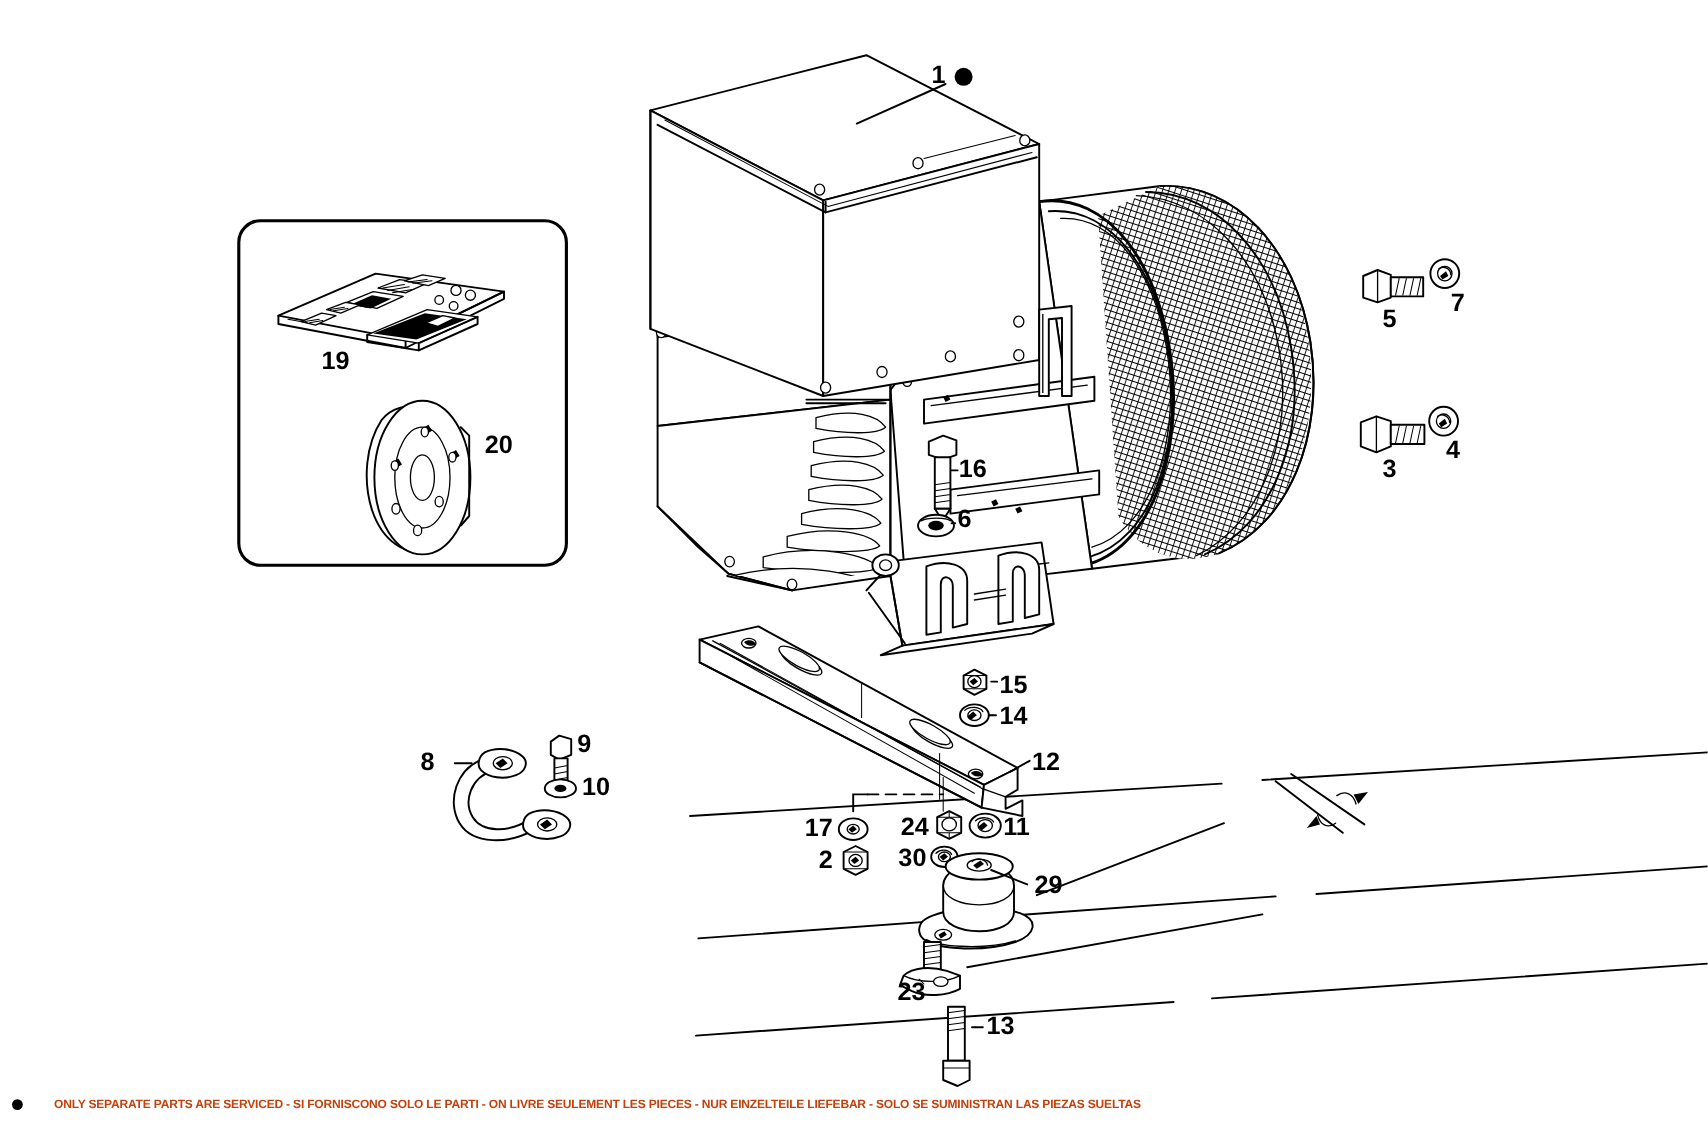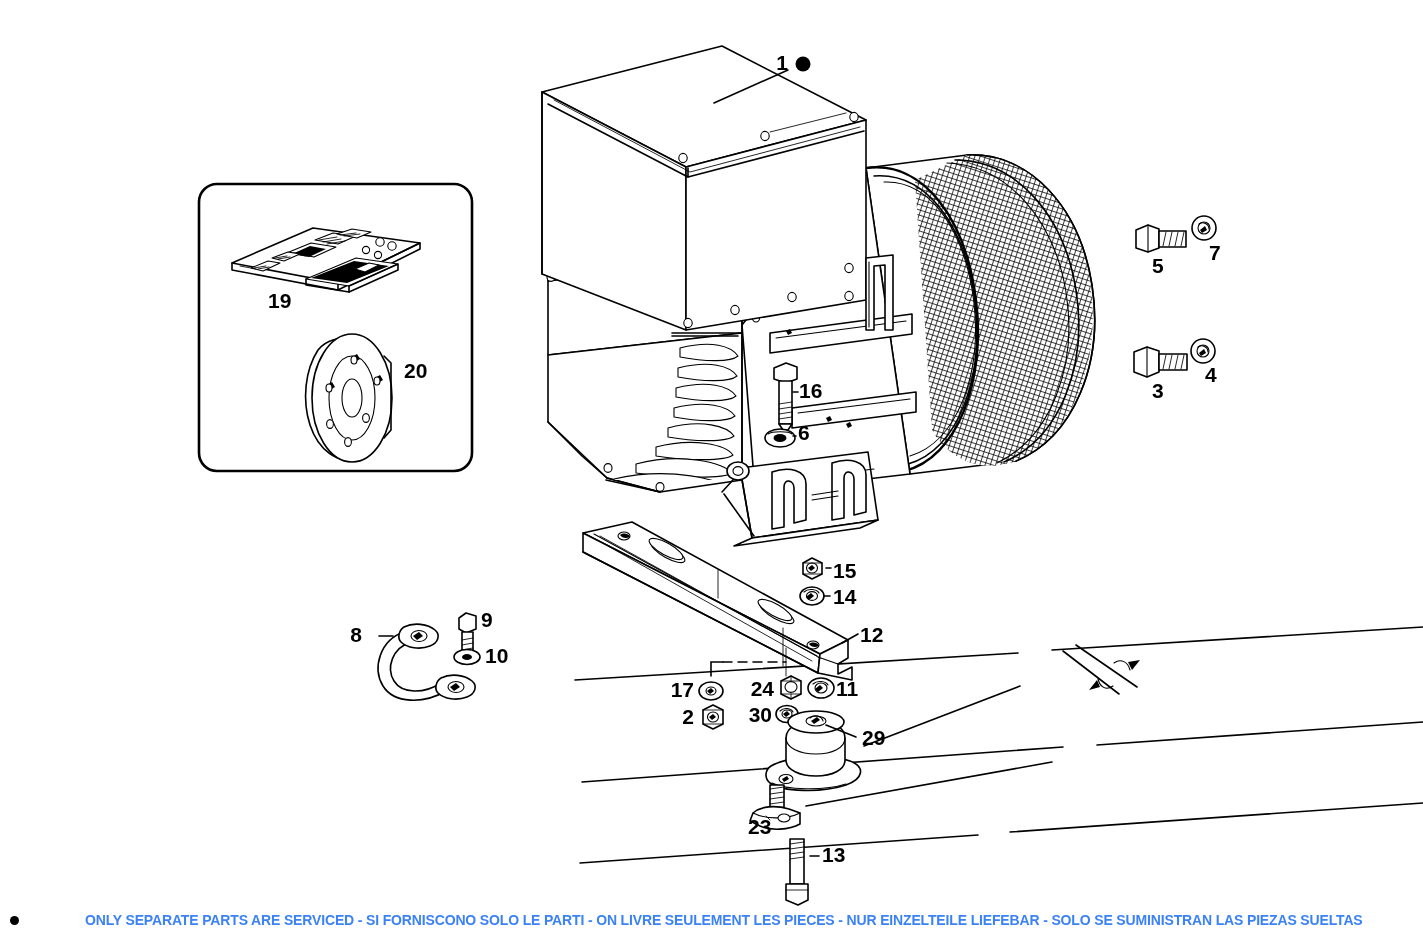--- a/index.html
+++ b/index.html
@@ -50,25 +50,24 @@
   .footer-bullet {
     width: 9px; height: 9px;
     border-radius: 50%;
     background: #000;
     flex: 0 0 auto;
     margin-right: 26px;
   }
   .footer-text {
     font-family: "Liberation Sans", sans-serif;
     font-weight: bold;
-    font-size: 14px;
+    font-size: 10px;
     letter-spacing: -0.15px;
-    color: #3b82f6;
+    color: #c2410c;
     white-space: nowrap;
-    margin-left: 40px;
   }
 </style>
 </head>
 <body>
 
 <div id="diagram-root">
 <svg id="parts-svg" viewBox="0 0 1423 941" xmlns="http://www.w3.org/2000/svg">
 
   <defs>
 

